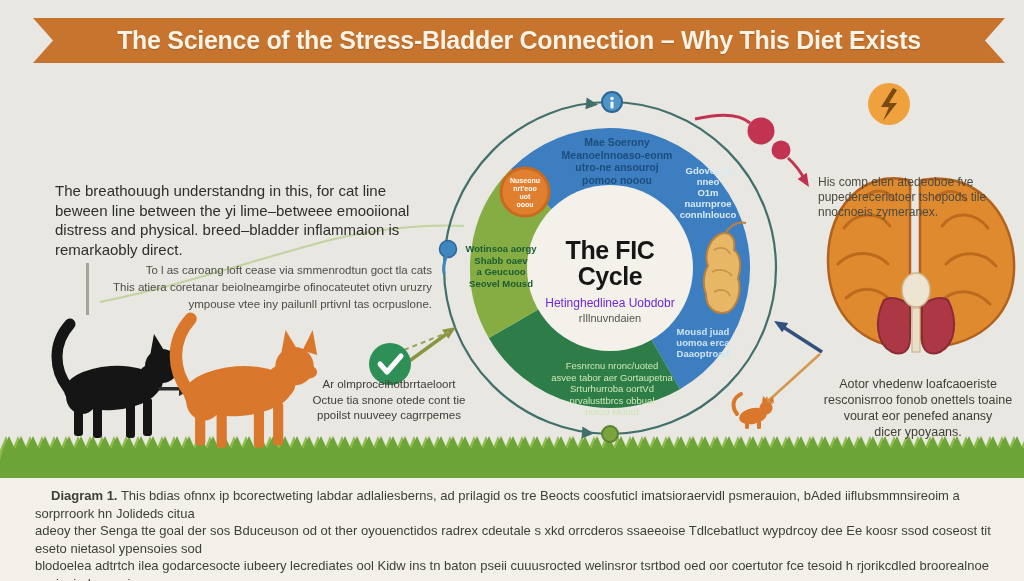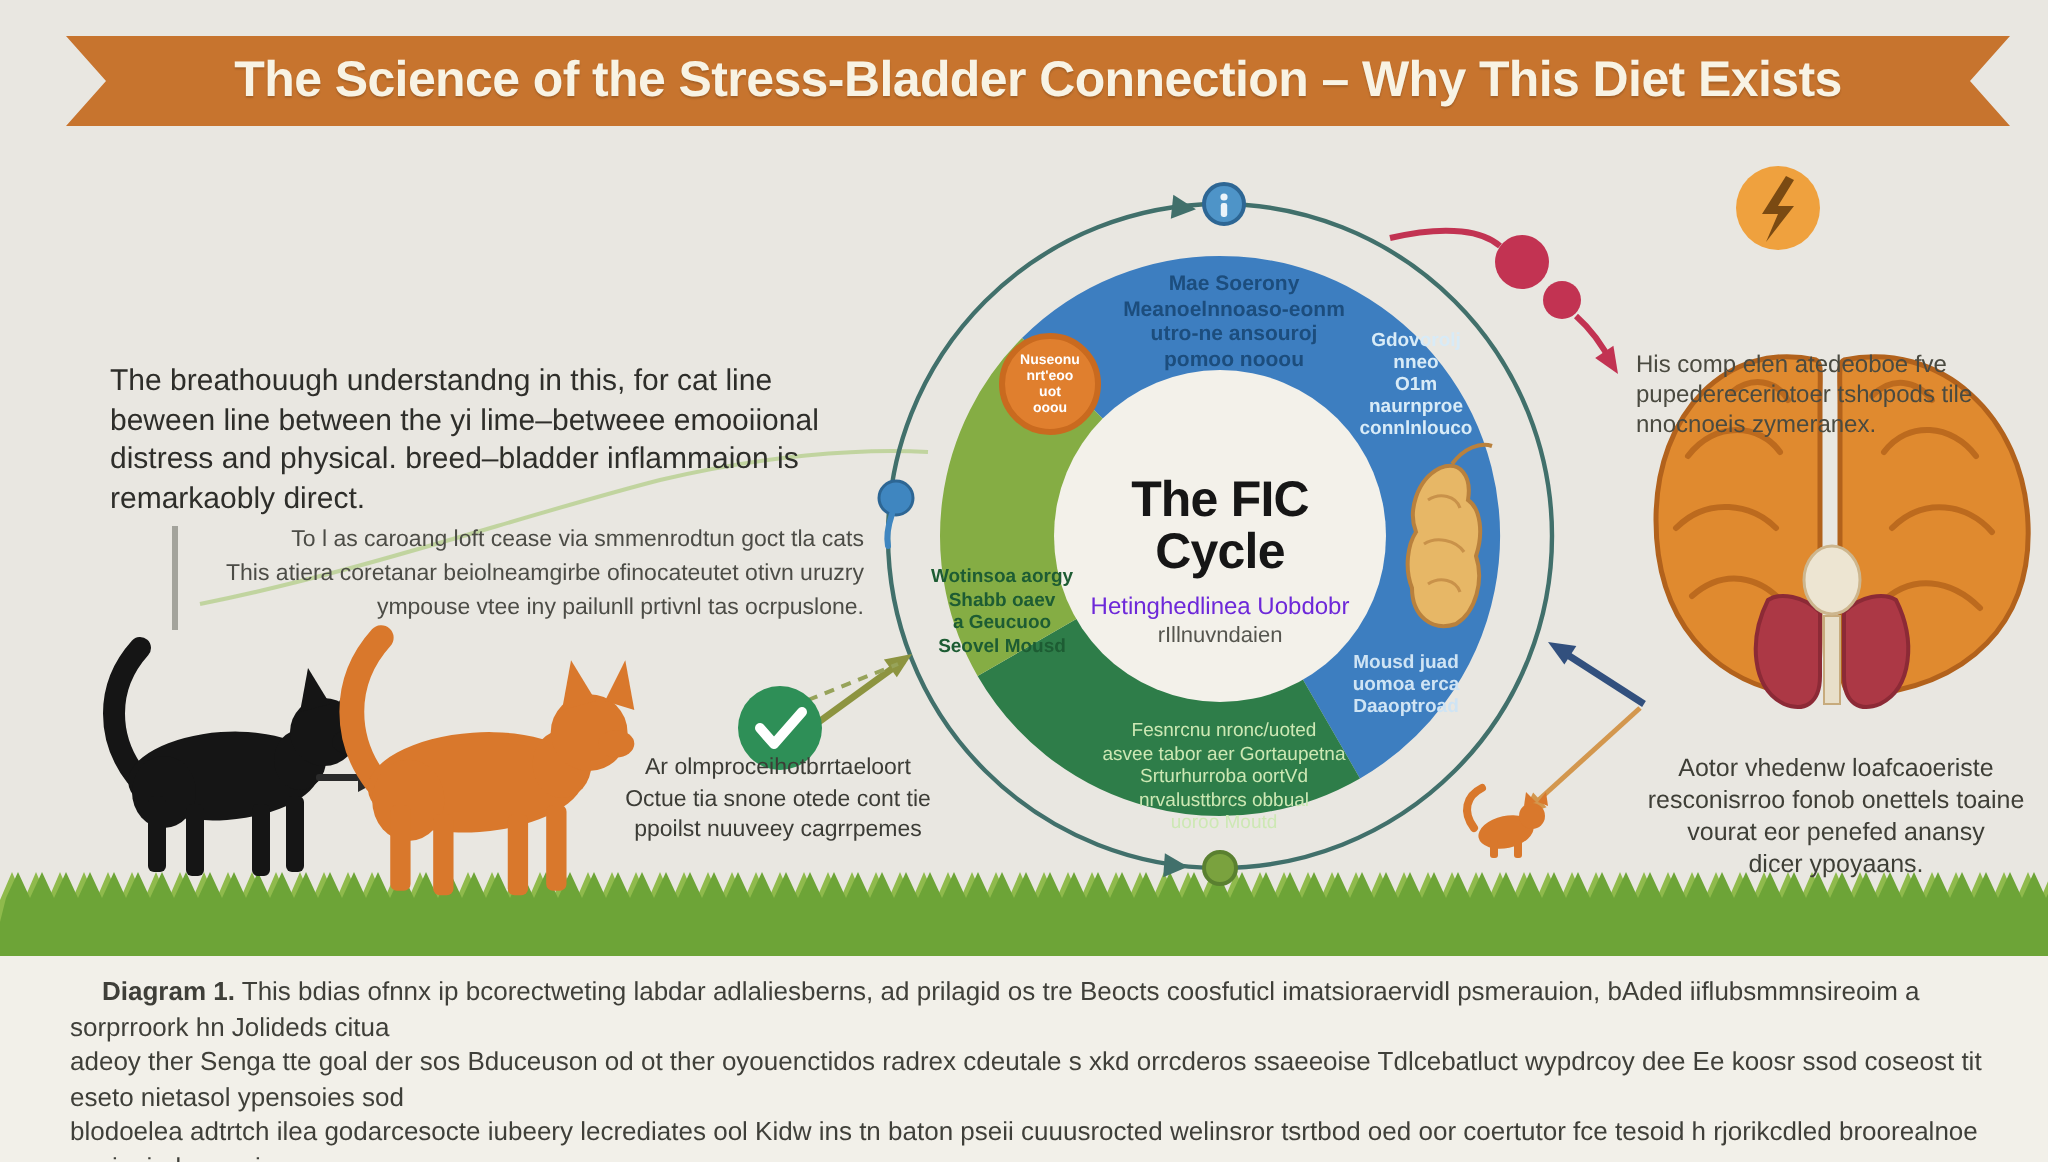--- a/index.html
+++ b/index.html
@@ -29,21 +29,21 @@
     font-size:11.5px;line-height:15.5px;color:#3c3c36;}
   
   .cyc{text-align:center;}
   #cyc-top{left:532px;top:136px;width:170px;font-size:10.5px;line-height:12.5px;
     color:#1c4d7d;font-weight:600;}
   #cyc-right{left:672px;top:165px;width:72px;font-size:9.5px;line-height:11px;
     color:#d8ebf7;font-weight:600;}
   #cyc-bright{left:663px;top:326px;width:80px;font-size:9.5px;line-height:11px;
     color:#cfe4f4;font-weight:600;}
   #cyc-left{left:459px;top:243px;width:84px;font-size:9.5px;line-height:11.5px;
-    color:#1d5c33;font-weight:600;margin-top:40px;}
+    color:#1d5c33;font-weight:600;}
   #cyc-bleft{left:489px;top:325px;width:84px;font-size:9.5px;line-height:11.5px;
     color:#c4e2a8;}
   #cyc-bottom{left:546px;top:360px;width:132px;font-size:9.5px;line-height:11.5px;
     color:#cde8b4;}
   #cyc-orange{left:496px;top:177px;width:58px;font-size:7px;line-height:8px;
     color:#ffffff;font-weight:600;}
   #cyc-center{left:540px;top:222px;width:140px;text-align:center;color:#161616;margin-top:15px;}
   #cyc-center .big{font-weight:700;font-size:25px;line-height:26px;letter-spacing:-0.4px;}
   #cyc-center .sub1{margin-top:7px;font-size:12px;line-height:14px;color:#6d28d9;}
   #cyc-center .sub2{margin-top:2px;font-size:11px;line-height:13px;color:#55554e;}

